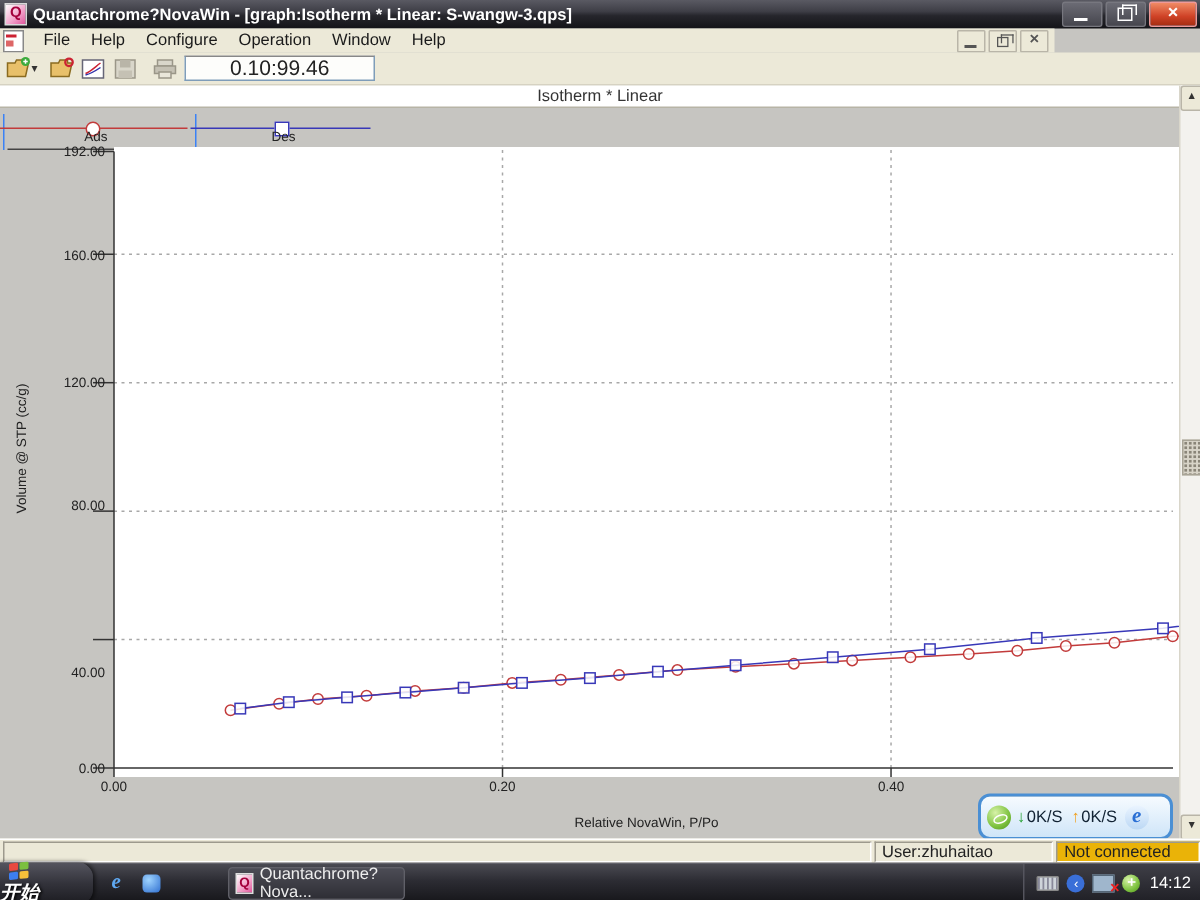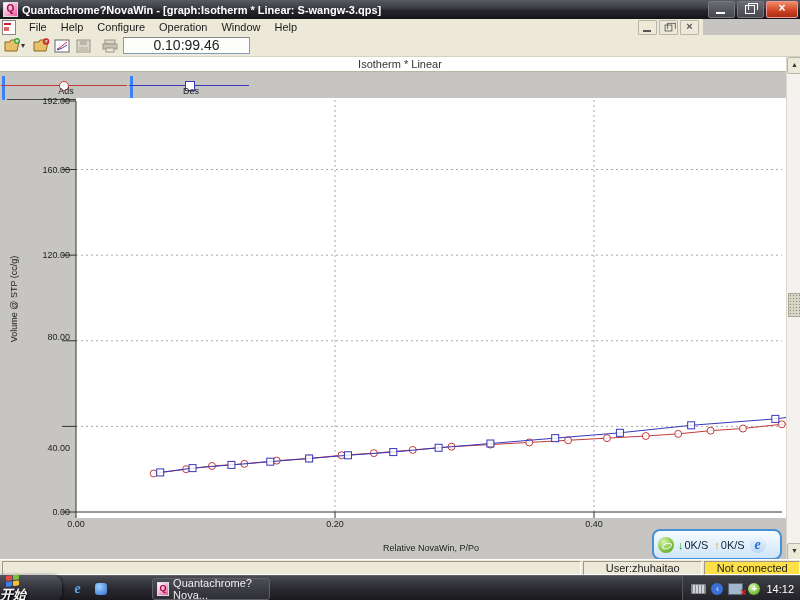--- a/index.html
+++ b/index.html
@@ -46,21 +46,21 @@
     background:#fdfdfb;border:1px solid #7f9db9;border-top-color:#888;
     font-size:14px;text-align:center;line-height:15px;color:#222;}
   #dropdown-arrow{font-size:8px;color:#333;width:8px;margin-left:0;}
 
   
   #graph-strip{left:0;top:57px;width:800px;height:14px;background:#ffffff;
     border-bottom:1px solid #b7b4a6;font-size:11px;color:#333;text-align:center;line-height:14px;}
 
   
   #chart-area{left:0;top:72px;width:786px;height:487px;background:#c6c5c1;}
-  .legend-entry{position:absolute;top:4px;height:24px;border-left:3px solid #3b82f6;}
+  .legend-entry{position:absolute;top:4px;height:24px;border-left:1px solid #3b82f6;}
   .legend-line{position:absolute;left:-4px;top:9px;height:1px;}
   .legend-marker{position:absolute;top:5px;background:#fff;}
   .legend-label{position:absolute;left:0;right:0;top:10px;text-align:center;font-size:9px;color:#222;}
   .legend-underline{position:absolute;left:2px;right:2px;bottom:0;height:1px;background:#444;}
   #plot-svg{position:absolute;left:56px;top:24px;}
   .tick-label{position:absolute;font-size:9px;color:#222;}
   .ytick{width:52px;text-align:right;}
   .xtick{width:40px;text-align:center;}
   #y-axis-title{position:absolute;left:-86px;top:222px;width:200px;text-align:center;
     font-size:9px;color:#222;transform:rotate(-90deg);}
@@ -87,26 +87,26 @@
     border-left:1px solid #d9d6ca;}
   .sb-btn{position:absolute;left:0;width:13px;height:15px;background:#ece9d8;
     border:1px solid #b9b5a8;border-radius:2px;font-size:7px;color:#333;
     text-align:center;line-height:13px;}
   #sb-thumb{position:absolute;left:1px;top:236px;width:11px;height:22px;
     background:#d8d4c8;border:1px solid #a8a496;
     background-image:radial-gradient(#8a8578 1px,transparent 1px);background-size:3px 3px;}
 
   
   #statusbar{left:0;top:559px;width:800px;height:16px;background:#ece9d8;
-    border-top:1px solid #fff;display:flex;font-size:11px;color:#222;text-align:center;}
+    border-top:1px solid #fff;display:flex;font-size:11px;color:#222;}
   .status-panel{border:1px solid;border-color:#9d9a8d #fff #fff #9d9a8d;height:12px;
     margin-top:1px;line-height:12px;padding:0 4px;background:#ece9d8;}
   #status-main{width:572px;margin-left:2px;}
   #status-user{width:110px;margin-left:2px;}
-  #status-conn{width:86px;margin-left:2px;background:#fde047;}
+  #status-conn{width:86px;margin-left:2px;background:#eab308;}
 
   
   #taskbar{left:0;top:575px;width:800px;height:25px;
     background:linear-gradient(#4a4a52 0%,#2c2c33 45%,#17171b 100%);
     border-top:1px solid #62626b;display:flex;align-items:center;color:#fff;}
   #start-button{width:62px;height:28px;display:flex;align-items:flex-start;
     background:linear-gradient(#55555f,#33333b 50%,#1b1b20);
     border-radius:0 10px 10px 0;box-shadow:1px 0 3px rgba(0,0,0,.6);flex-direction:column;}
   #win-flag{width:14px;height:13px;margin:0 4px 0 6px;display:grid;
     grid-template-columns:6px 6px;grid-template-rows:5px 5px;gap:1px;transform:skewY(-6deg);}

